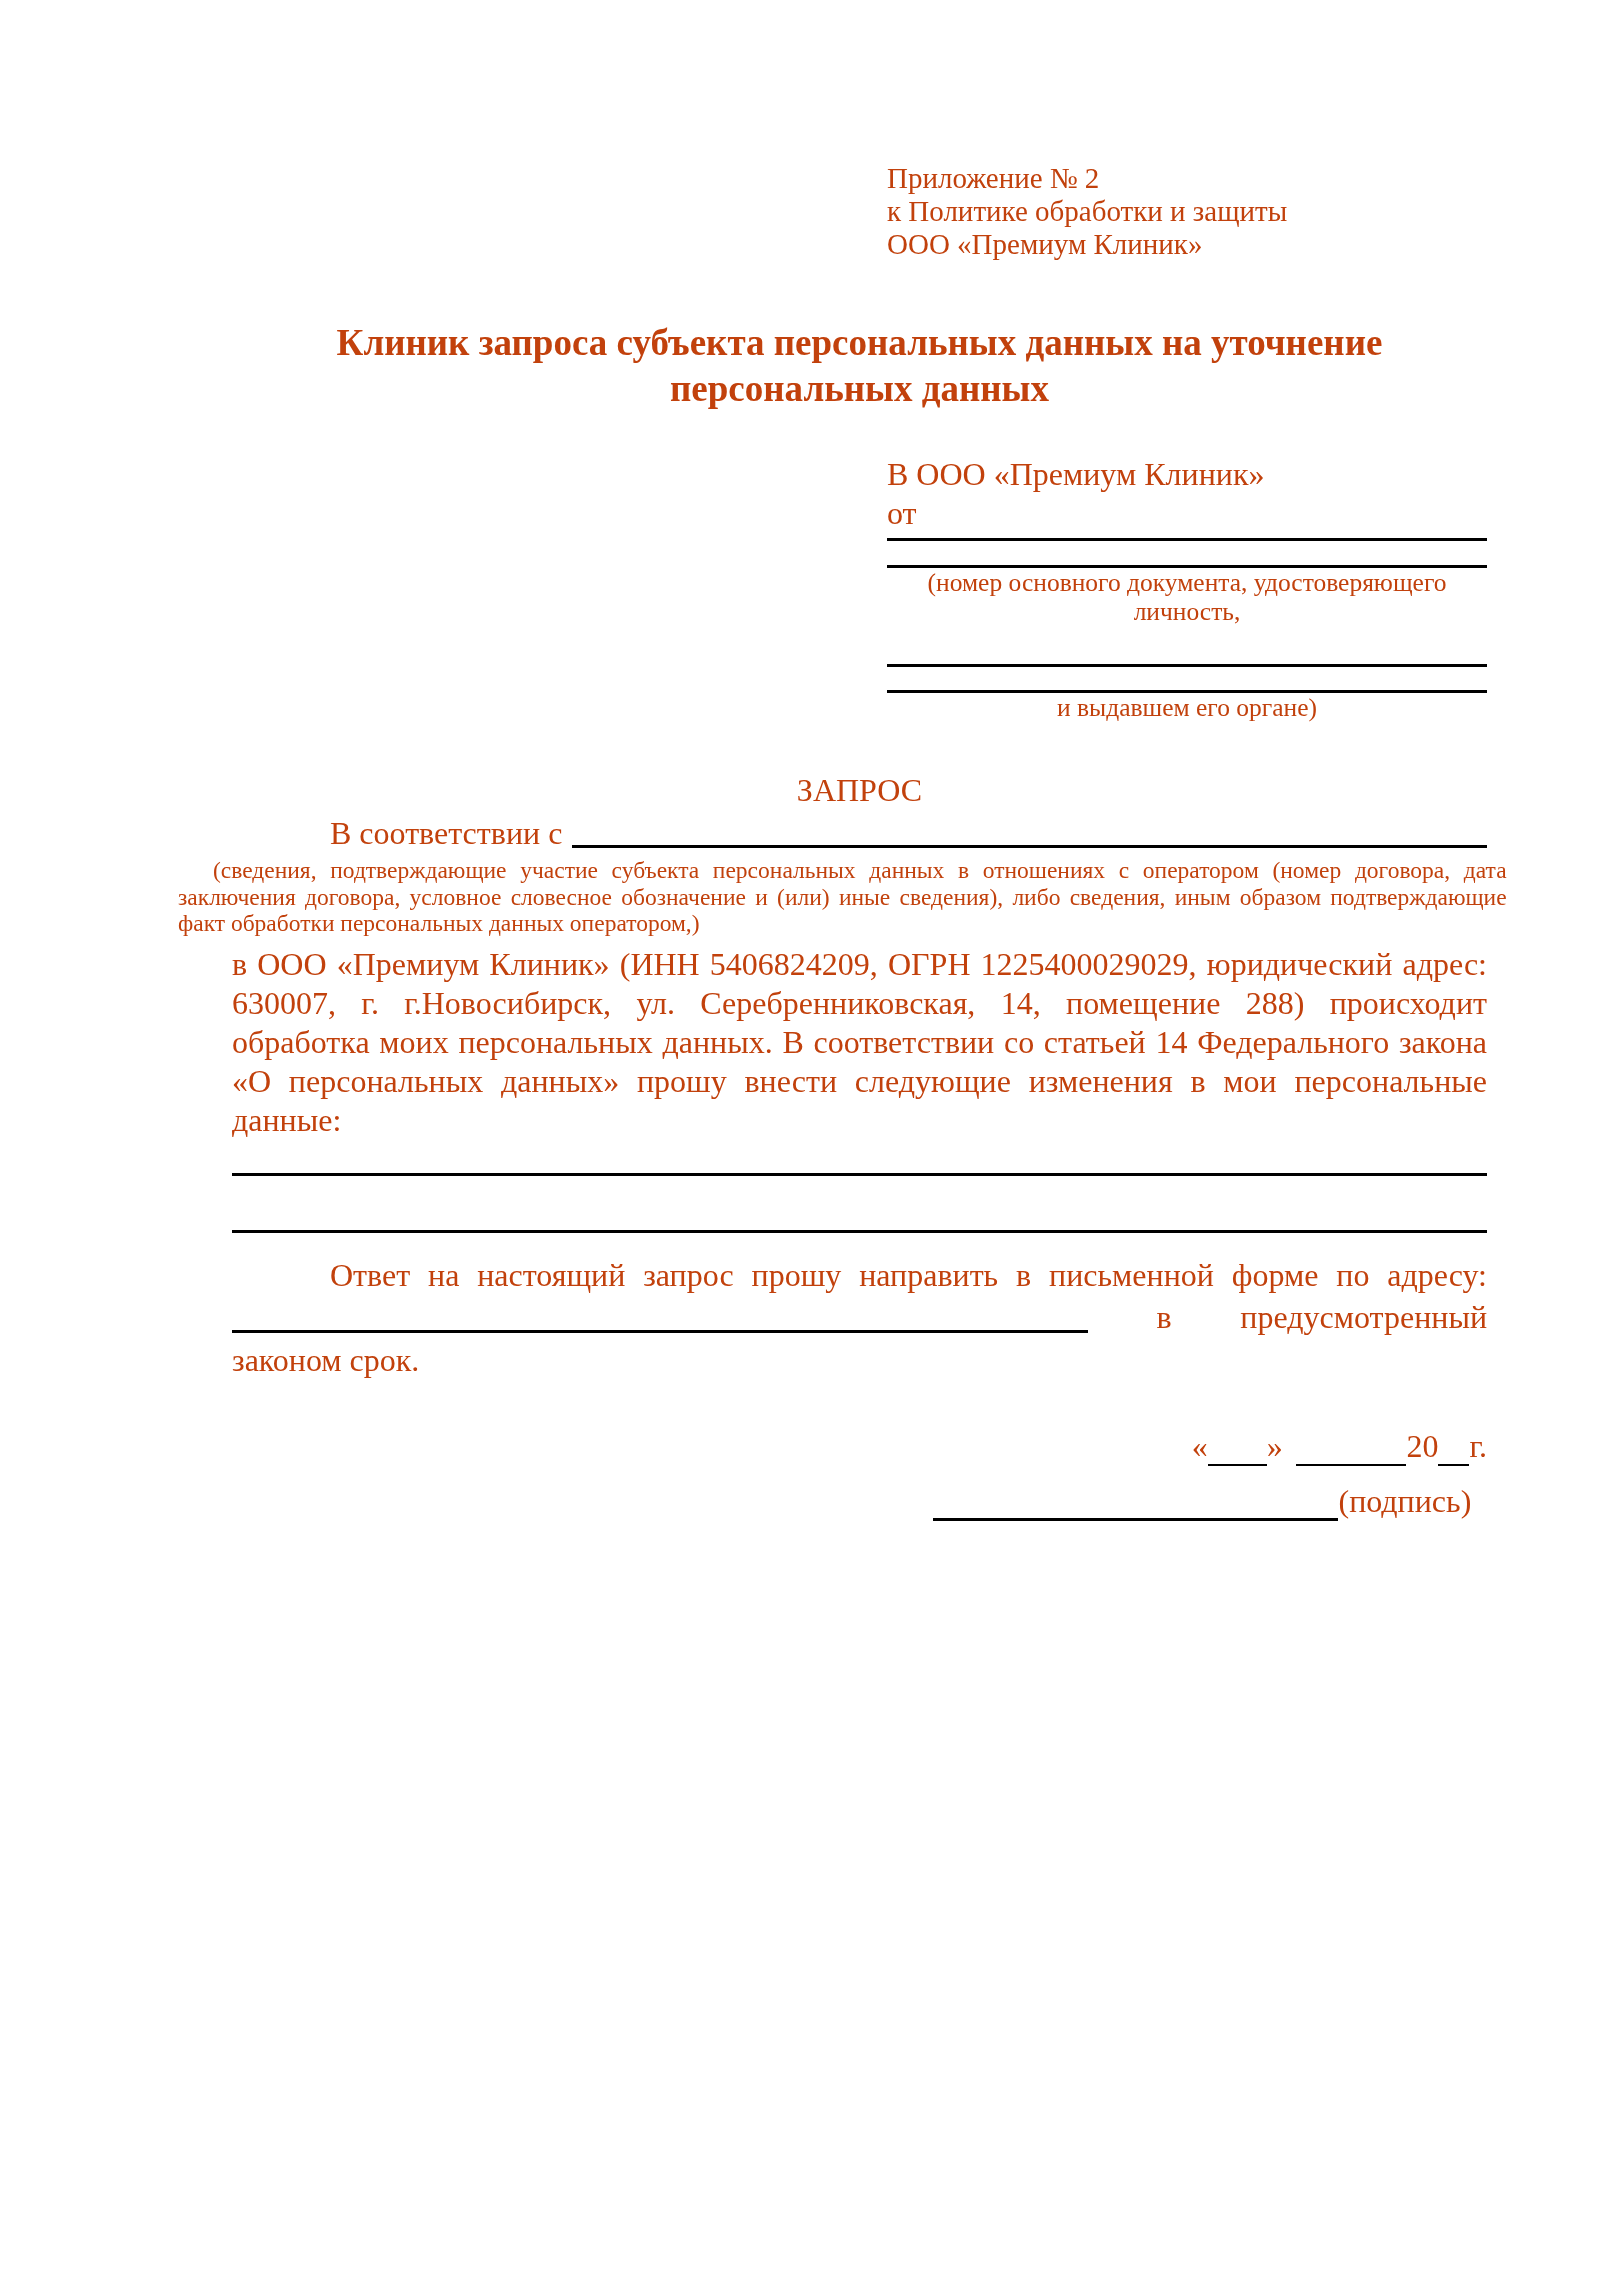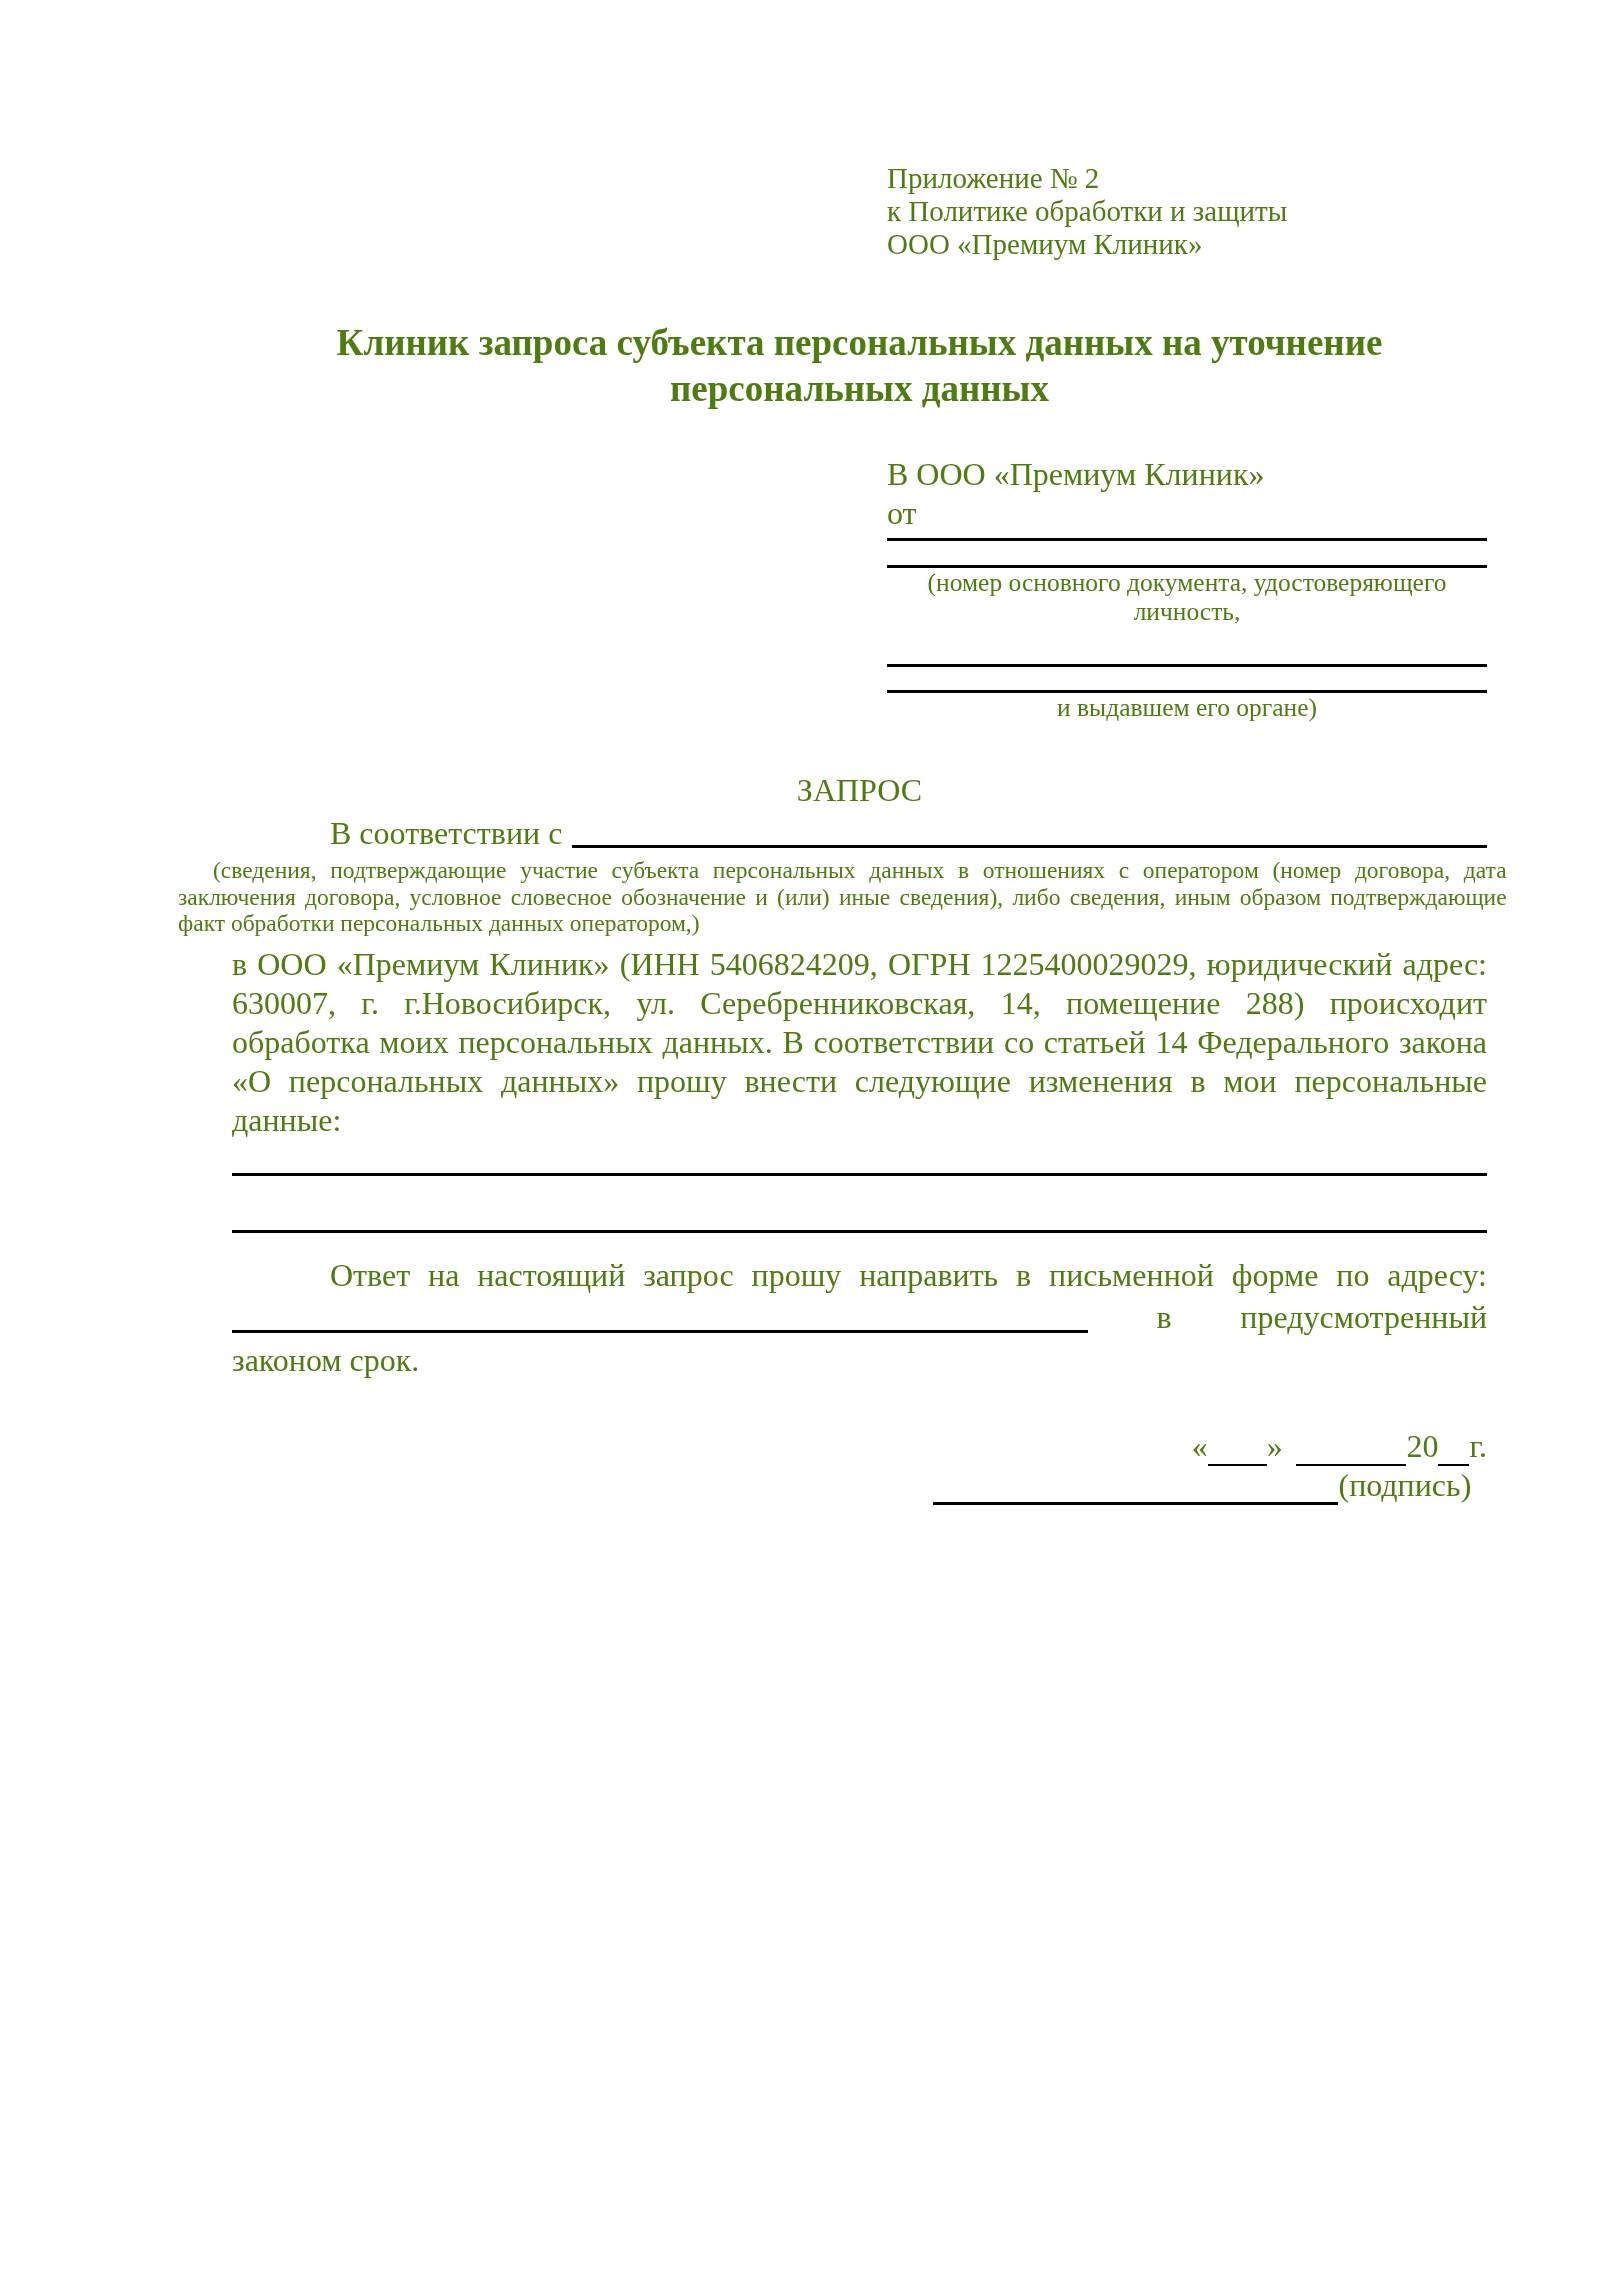--- a/index.html
+++ b/index.html
@@ -2,21 +2,21 @@
 <html><head>
 <meta charset="utf-8">
 <style>
   * { margin: 0; padding: 0; box-sizing: border-box; }
   html, body { background: #ffffff; }
   .page {
     position: relative;
     width: 1621px;
     height: 2294px;
     background: #ffffff;
-    color: #4d7c0f;
+    color: #c2410c;
     font-family: "Liberation Serif", "DejaVu Serif", serif;
     overflow: hidden;
   }
   .content {
     position: absolute;
     left: 232px;
     top: 0;
     width: 1255px;
   }
   
@@ -134,20 +134,21 @@
     vertical-align: bottom;
   }
   .u-day { width: 59px; }
   .u-month { width: 110px; margin-left: 13.7px; }
   .u-yr { width: 31px; }
   .sig-group {
     margin-left: auto;
     margin-right: 15.7px;
     display: flex;
     align-items: flex-end;
+    margin-top: 16px;
   }
   .sig-blank {
     width: 405px;
     height: 33px;
     border-bottom: 3.9px solid #000;
   }
   .nowrap { white-space: nowrap; }
 </style>
 </head>
 <body>

